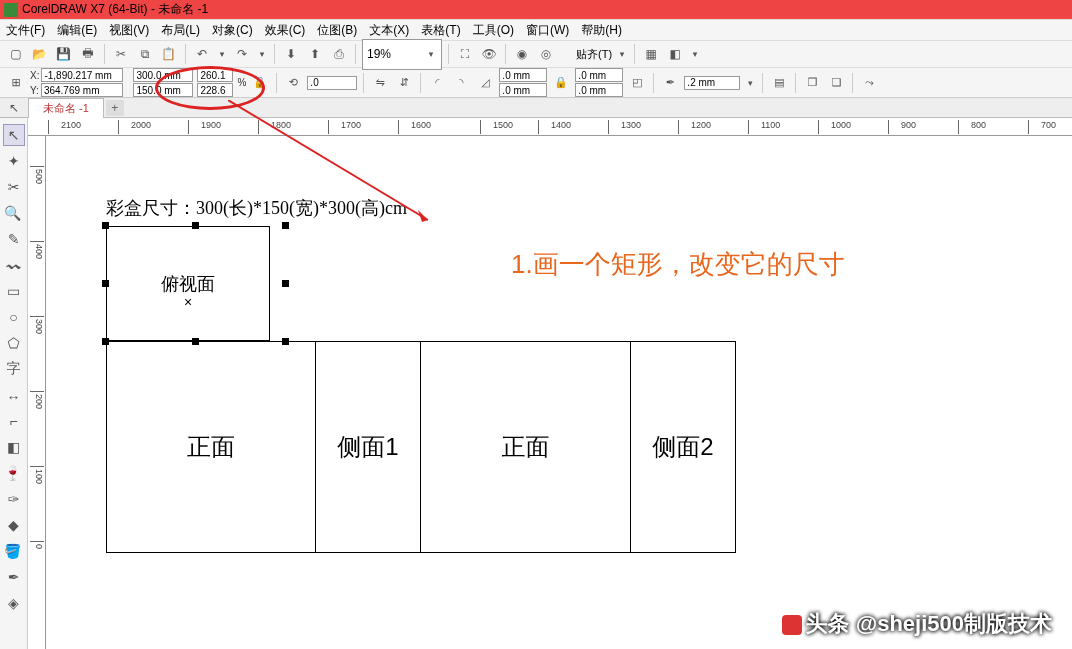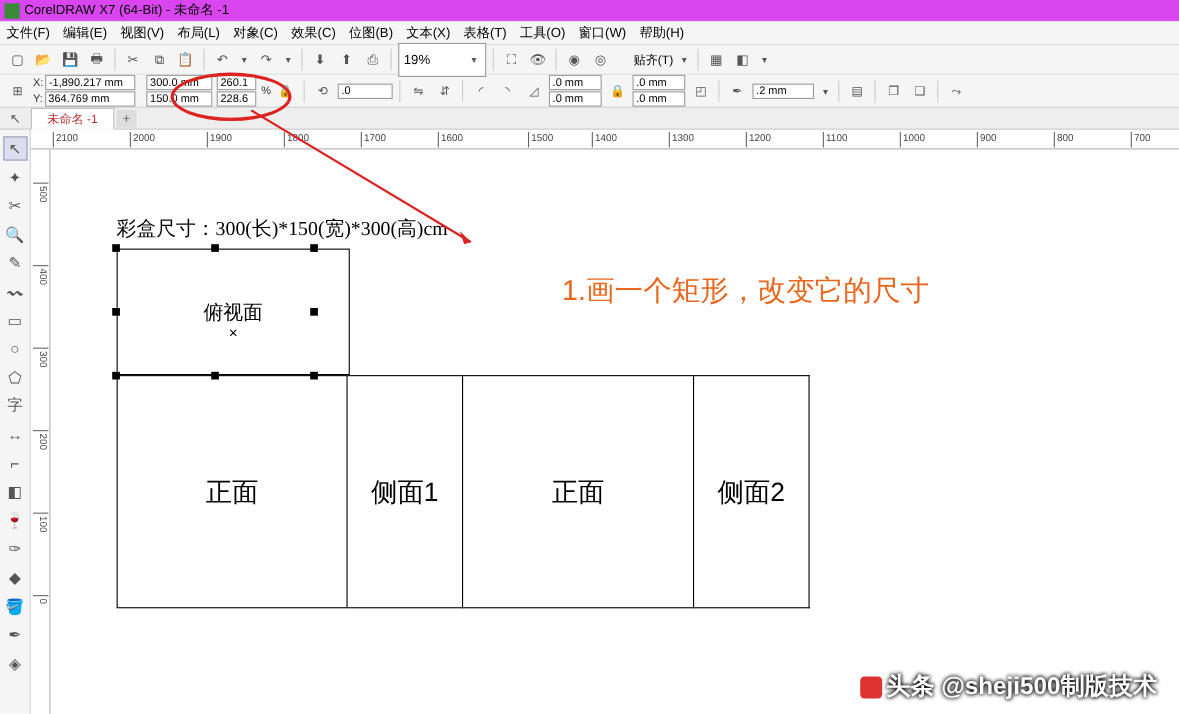--- a/index.html
+++ b/index.html
@@ -1,42 +1,42 @@
 <!DOCTYPE html>
 <html><head>
 <meta charset="utf-8">
 <style>
 * { margin: 0; padding: 0; box-sizing: border-box; font-family: "Microsoft YaHei", Arial, sans-serif; }
 body { background: #fff; width: 1072px; height: 649px; overflow: hidden; position: relative; font-size: 12px; color: #000; }
-.titlebar { height: 20px; background: #d946ef; display: flex; align-items: center; padding-left: 4px; border-bottom: 1px solid #ddd; }
+.titlebar { height: 20px; background: #ef4444; display: flex; align-items: center; padding-left: 4px; border-bottom: 1px solid #ddd; }
 .titlebar .logo { width: 14px; height: 14px; background: #3a8a3a; margin-right: 4px; display: inline-block; }
 .menubar { height: 20px; background: #f5f5f5; display: flex; align-items: center; padding-left: 6px; gap: 12px; font-size: 12px; }
 .menubar span { cursor: default; }
 .toolbar1 { height: 28px; background: #f5f5f5; border-top: 1px solid #ddd; border-bottom: 1px solid #ddd; display: flex; align-items: center; padding: 0 6px; gap: 4px; }
 .toolbar2 { height: 30px; background: #f5f5f5; border-bottom: 1px solid #ccc; display: flex; align-items: center; padding: 0 6px; gap: 4px; font-size: 11px; }
 .icon-btn { width: 20px; height: 20px; display: inline-flex; align-items: center; justify-content: center; color: #555; border: 1px solid transparent; }
 .sep { width: 1px; height: 20px; background: #ccc; margin: 0 2px; }
 .zoom-box { border: 1px solid #999; height: 31px; width: 80px; padding: 0 4px; display: flex; align-items: center; background: #fff; }
 .dd { width: 12px; height: 18px; display: inline-flex; align-items: center; justify-content: center; color: #555; font-size: 9px; }
 .coord-stack { display: flex; flex-direction: column; gap: 1px; }
 .tabstrip { height: 20px; background: #eee; border-bottom: 1px solid #bbb; display: flex; align-items: center; padding-left: 28px; }
 .doc-tab { background: #fff; border: 1px solid #bbb; border-bottom: none; padding: 2px 14px; font-size: 11px; color: #b33; }
 .tab-add { width: 18px; height: 16px; background: #ddd; margin-left: 2px; display: flex; align-items: center; justify-content: center; color: #666; }
 .workspace { position: absolute; top: 118px; left: 0; right: 0; bottom: 0; background: #fff; }
 .toolbox { position: absolute; left: 0; top: 0; bottom: 0; width: 28px; background: #f5f5f5; border-right: 1px solid #ccc; display: flex; flex-direction: column; align-items: center; padding-top: 6px; gap: 4px; }
 .tool { width: 22px; height: 22px; display: flex; align-items: center; justify-content: center; color: #555; font-size: 14px; }
 .tool.sel { background: #dde; border: 1px solid #99b; }
 .ruler-h { position: absolute; left: 28px; right: 0; top: 0; height: 18px; border-bottom: 1px solid #999; background: #fff; font-size: 9px; color: #444; }
-.ruler-h .tick { position: absolute; top: 2px; border-left: 1px solid #666; height: 14px; padding-left: 2px; }
+.ruler-h .tick { position: absolute; top: 2px; border-left: 1px solid #666; height: 14px; padding-left: 12px; }
 .ruler-v { position: absolute; left: 28px; top: 18px; bottom: 0; width: 18px; border-right: 1px solid #999; background: #fff; font-size: 9px; color: #444; }
 .ruler-v .tick { position: absolute; left: 2px; border-top: 1px solid #666; width: 14px; writing-mode: vertical-rl; padding-top: 2px; }
 .canvas { position: absolute; left: 46px; top: 18px; right: 0; bottom: 0; background: #fff; }
 .drawing { position: absolute; left: 60px; top: 60px; }
 .dim-text { font-size: 18px; color: #000; margin-bottom: 6px; font-family: SimSun, serif; }
-.top-rect { width: 212px; height: 115px; border: 1px solid #000; display: flex; align-items: center; justify-content: center; font-size: 18px; font-family: SimSun, serif; position: relative; }
+.top-rect { width: 164px; height: 115px; border: 1px solid #000; display: flex; align-items: center; justify-content: center; font-size: 18px; font-family: SimSun, serif; position: relative; }
 .handle { width: 7px; height: 7px; background: #000; position: absolute; }
 .center-x { position: absolute; font-size: 14px; color: #000; }
 .bottom-row { display: flex; }
 .cell { height: 212px; border: 1px solid #000; border-top: 1px solid #000; display: flex; align-items: center; justify-content: center; font-size: 24px; font-family: SimSun, serif; }
 .cell + .cell { border-left: none; }
 .annotation { position: absolute; left: 465px; top: 105px; font-size: 26px; color: #e8671e; line-height: 1.8; }
 .circle-mark { position: absolute; left: 155px; top: 66px; width: 110px; height: 44px; border: 3px solid #d22; border-radius: 50%; pointer-events: none; }
 .arrow-line { position: absolute; left: 228px; top: 100px; width: 220px; height: 130px; pointer-events: none; }
 .watermark { position: absolute; right: 20px; bottom: 10px; font-size: 22px; color: #fff; text-shadow: 0 0 4px #000, 0 0 4px #000; font-weight: bold; padding-left: 46px; }
 .wm-icon { display: inline-block; width: 20px; height: 20px; background: #d33; border-radius: 4px; vertical-align: middle; margin-right: 4px; }

